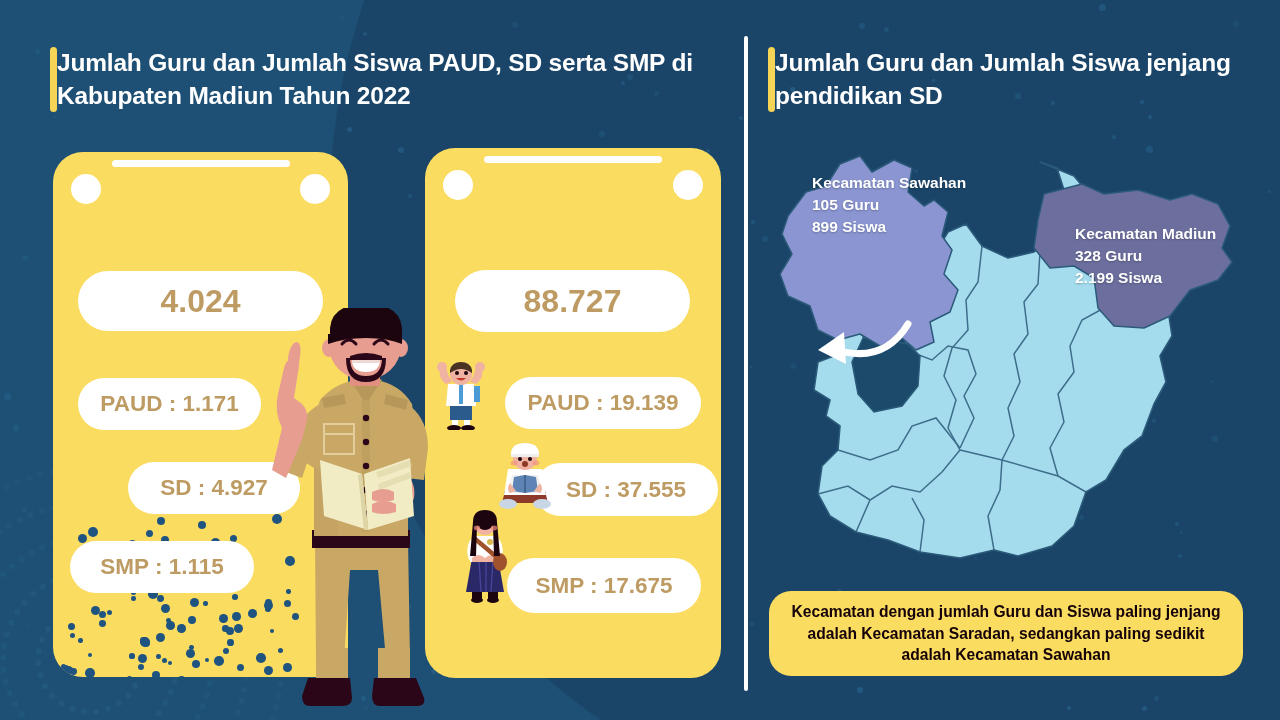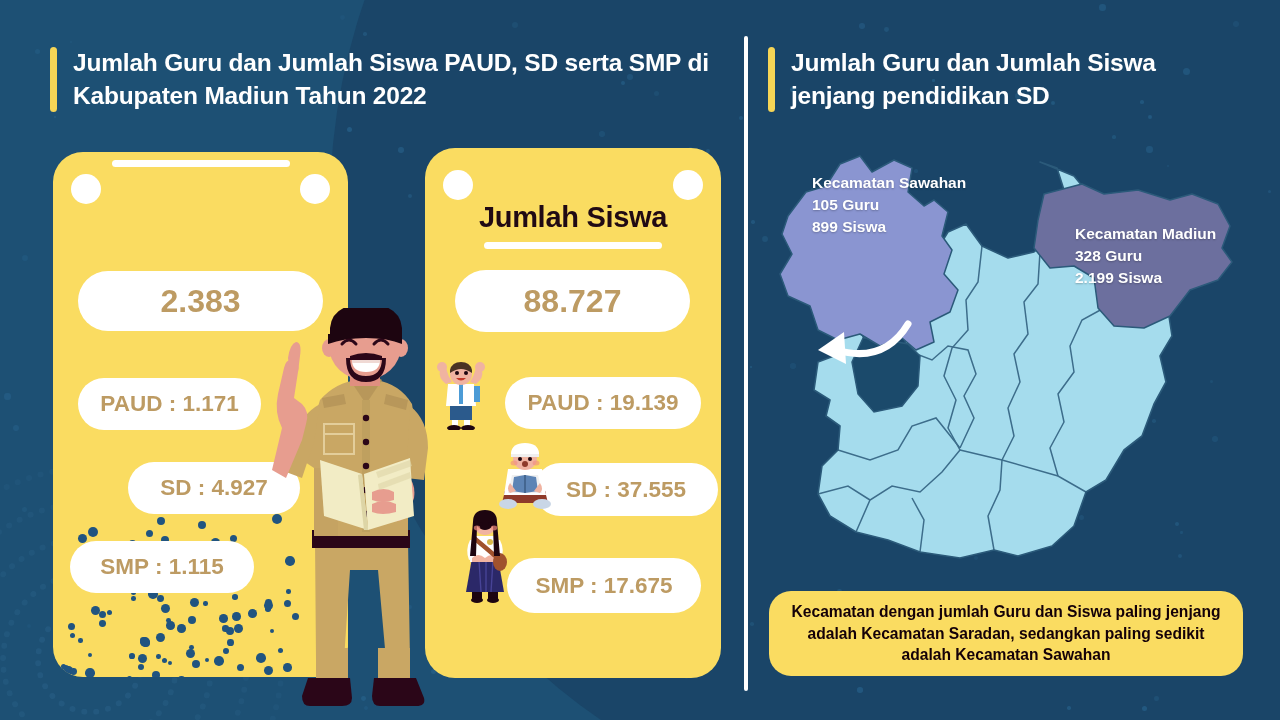--- a/index.html
+++ b/index.html
@@ -22,21 +22,21 @@
     position:absolute; left:330px; top:-420px; width:1250px; height:1250px;
     border-radius:50%;
     background:#1a4568;
   }
   .bg-dots{ position:absolute; inset:0; }
   .bg-dots span{ position:absolute; border-radius:50%; background:#27618a; }
   .rings{ position:absolute; left:-120px; bottom:-150px; width:420px; height:420px; }
   .rings i{ position:absolute; border-radius:50%; border-style:dotted; border-color:#2a6188; }
 
   
-  .head{ position:absolute; z-index:6; display:flex; gap:16px; }
+  .head{ position:absolute; z-index:6; display:flex; }
   .head .bar{ width:7px; border-radius:4px; background:#f6d556; flex:0 0 7px; }
   .head h1{
     color:#ffffff; font-size:24.5px; font-weight:bold; line-height:1.33;
     letter-spacing:-0.2px;
   }
   #head-left{ left:50px; top:47px; width:680px; }
   #head-right{ left:768px; top:47px; width:470px; }
 
   
   .divider{
@@ -395,29 +395,28 @@
       <span style="left:239px;top:461px;width:7.4px;height:7.4px"></span>
       <span style="left:170px;top:406px;width:4.8px;height:4.8px"></span>
       <span style="left:99px;top:519px;width:8.3px;height:8.3px"></span>
       <span style="left:76px;top:501px;width:5.7px;height:5.7px"></span>
     </div>
   <div class="punch l"></div>
   <div class="punch r"></div>
   <div class="rule"></div>
 </div>
 
-<div class="pill total" id="g-total">2.383</div>
+<div class="pill total" id="g-total">4.024</div>
 <div class="pill sub" id="g-paud">PAUD : 1.171</div>
 <div class="pill sub" id="g-sd">SD : 4.927</div>
 <div class="pill sub" id="g-smp">SMP : 1.115</div>
 
 <div class="card" id="card-siswa">
   <div class="punch l"></div>
   <div class="punch r"></div>
-  <h2>Jumlah Siswa</h2>
   <div class="rule"></div>
 </div>
 
 <div class="pill total" id="s-total">88.727</div>
 <div class="pill sub" id="s-paud">PAUD : 19.139</div>
 <div class="pill sub" id="s-sd">SD : 37.555</div>
 <div class="pill sub" id="s-smp">SMP : 17.675</div>
 
 <svg class="illus" id="teacher" viewBox="0 0 215 412">
 

